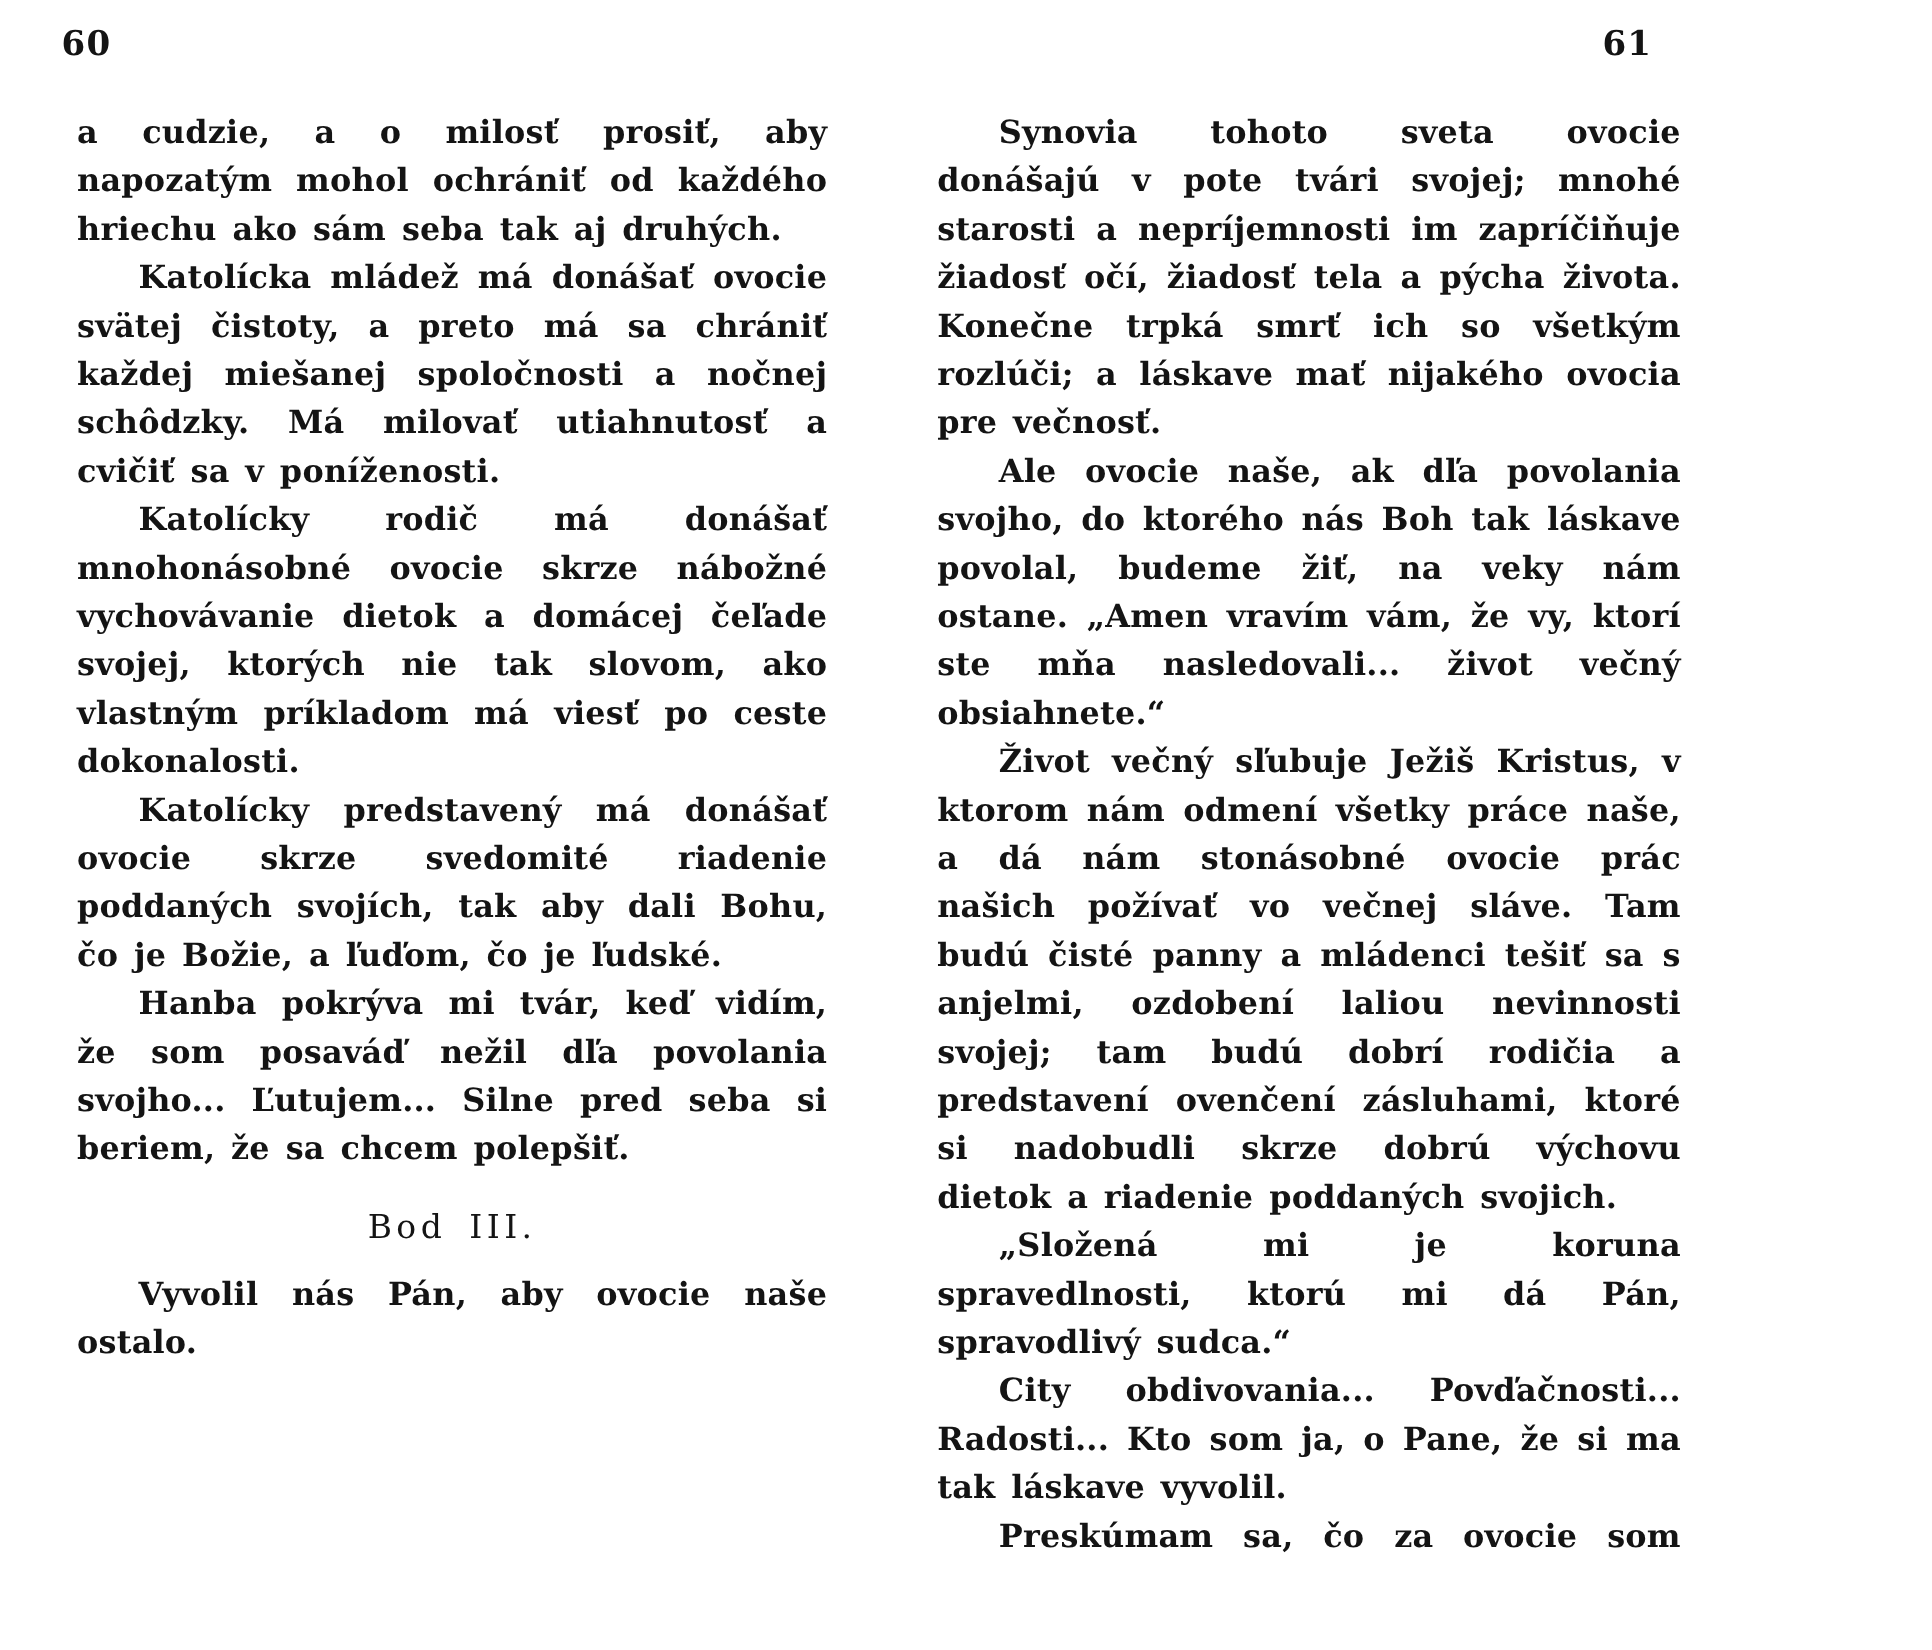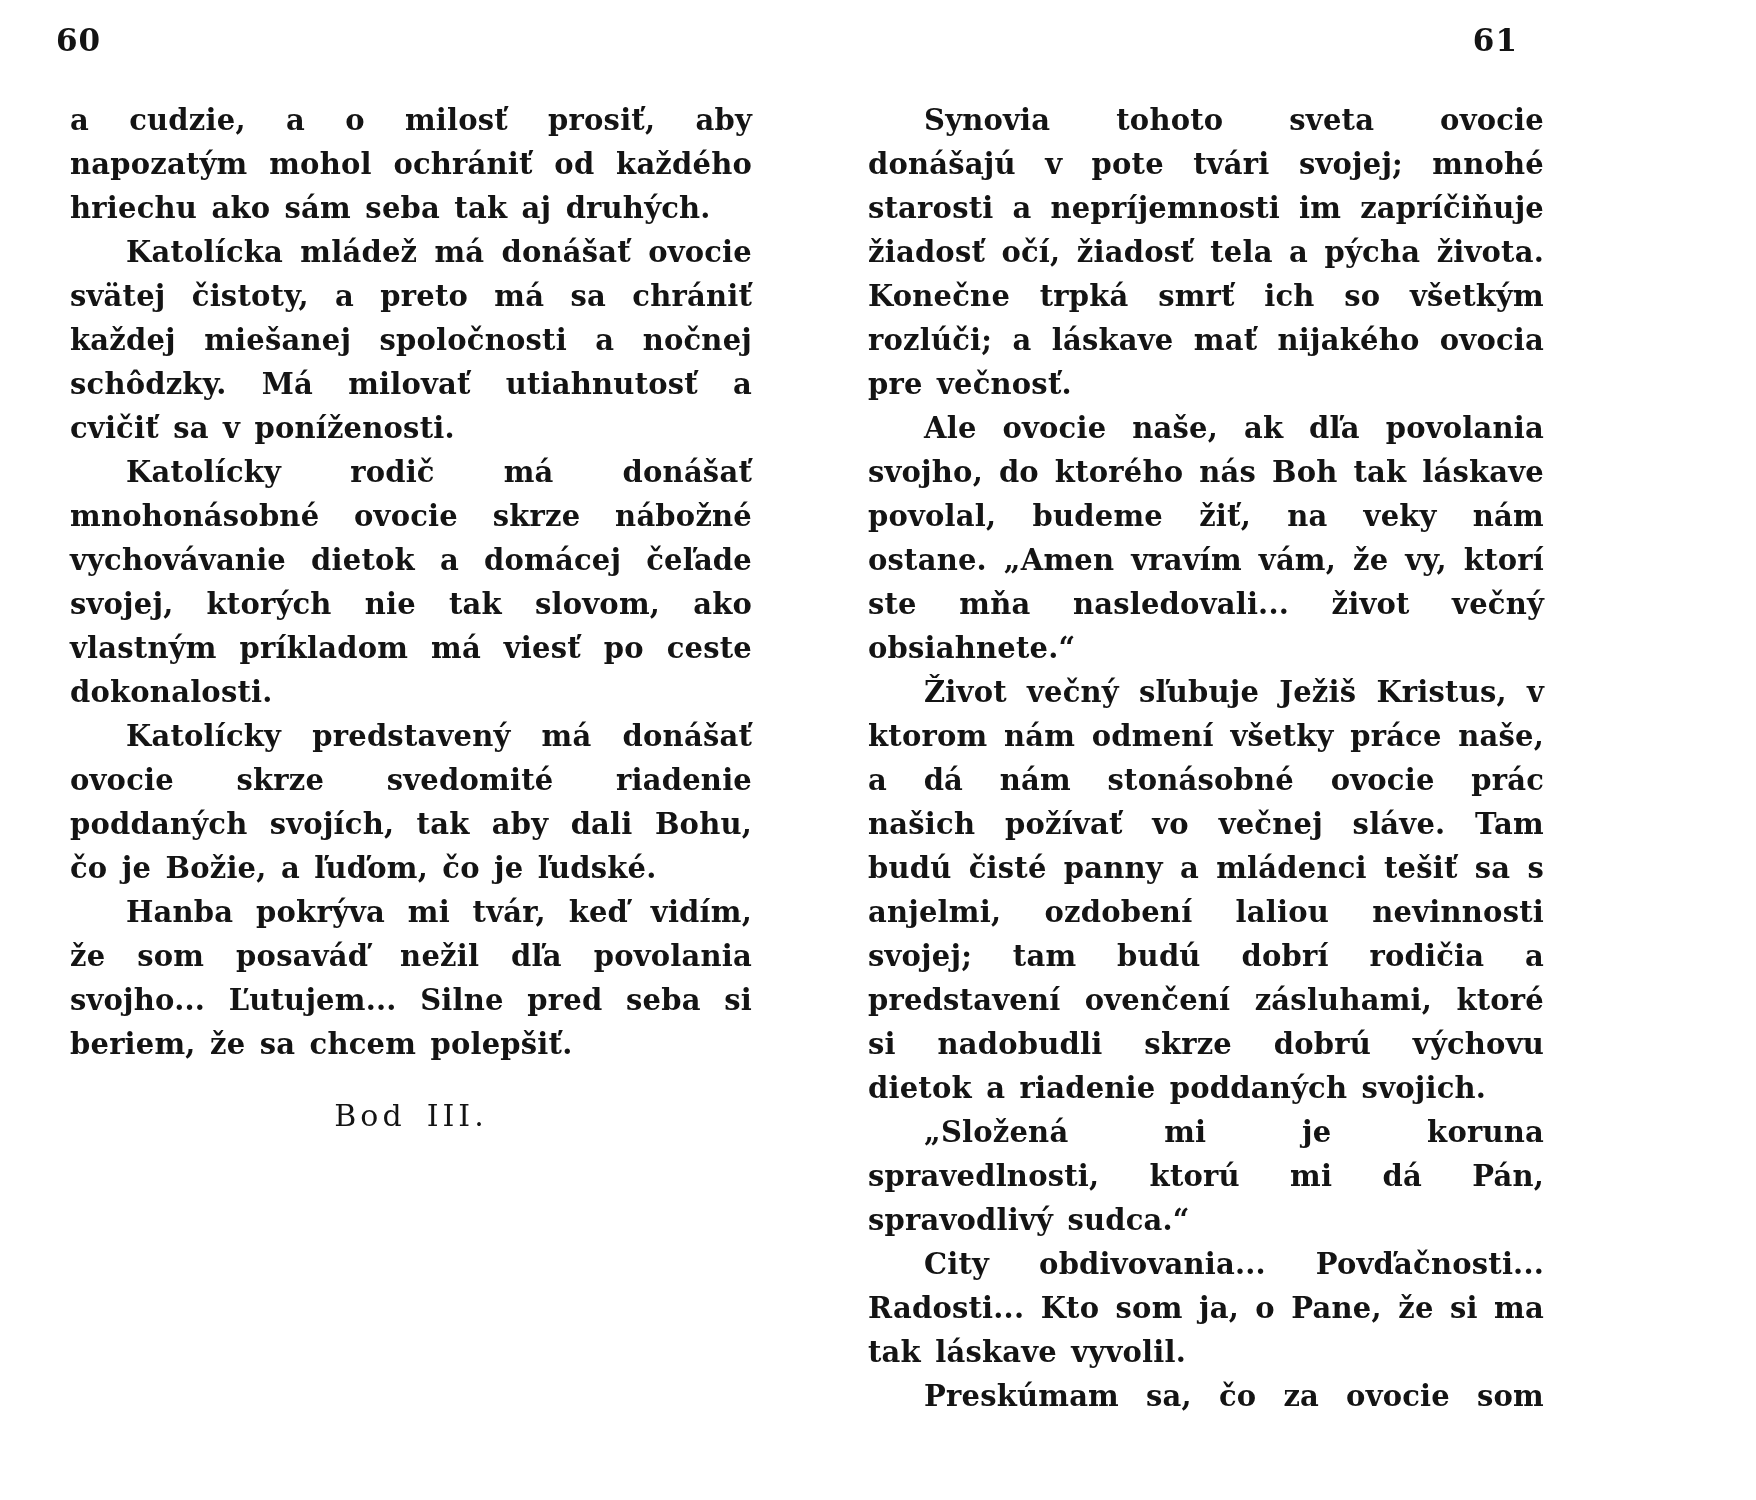--- a/index.html
+++ b/index.html
@@ -1,15 +1,15 @@
 <!DOCTYPE html>
 <html><head>
 <meta charset="utf-8">
 <style>
-  * { box-sizing: border-box; gap: 16px; }
+  * { box-sizing: border-box; }
   html, body {
     margin: 0;
     padding: 0;
     background: #ffffff;
   }
   body {
     width: 1756px;
     height: 1500px;
     font-family: "DejaVu Serif", "Liberation Serif", serif;
     color: #141414;
@@ -64,20 +64,21 @@
 <div class="spread">
   <div class="page page-left">
     <div class="page-number">60</div>
     <div class="page-body">
         <p class="para">a cudzie, a o milosť prosiť, aby napozatým mohol ochrániť od každého hriechu ako sám seba tak aj druhých.</p>
         <p class="para indent">Katolícka mládež má donášať ovocie svätej čistoty, a preto má sa chrániť každej miešanej spoločnosti a nočnej schôdzky. Má milovať utiahnutosť a cvičiť sa v poníženosti.</p>
         <p class="para indent">Katolícky rodič má donášať mnohonásobné ovocie skrze nábožné vychovávanie dietok a domácej čeľade svojej, ktorých nie tak slovom, ako vlastným príkladom má viesť po ceste dokonalosti.</p>
         <p class="para indent">Katolícky predstavený má donášať ovocie skrze svedomité riadenie poddaných svojích, tak aby dali Bohu, čo je Božie, a ľuďom, čo je ľudské.</p>
         <p class="para indent">Hanba pokrýva mi tvár, keď vidím, že som posaváď nežil dľa povolania svojho... Ľutujem... Silne pred seba si beriem, že sa chcem polepšiť.</p>
         <h2 class="heading">Bod III.</h2>
+        <p class="para indent">Vyvolil nás Pán, aby ovocie naše ostalo.</p>
       </div>
   </div>
   <div class="page page-right">
     <div class="page-number">61</div>
     <div class="page-body">
         <p class="para indent">Synovia tohoto sveta ovocie donášajú v pote tvári svojej; mnohé starosti a nepríjemnosti im zapríčiňuje žiadosť očí, žiadosť tela a pýcha života. Konečne trpká smrť ich so všetkým rozlúči; a láskave mať nijakého ovocia pre večnosť.</p>
         <p class="para indent">Ale ovocie naše, ak dľa povolania svojho, do ktorého nás Boh tak láskave povolal, budeme žiť, na veky nám ostane. „Amen vravím vám, že vy, ktorí ste mňa nasledovali... život večný obsiahnete.“</p>
         <p class="para indent">Život večný sľubuje Ježiš Kristus, v ktorom nám odmení všetky práce naše, a dá nám stonásobné ovocie prác našich požívať vo večnej sláve. Tam budú čisté panny a mládenci tešiť sa s anjelmi, ozdobení laliou nevinnosti svojej; tam budú dobrí rodičia a predstavení ovenčení zásluhami, ktoré si nadobudli skrze dobrú výchovu dietok a riadenie poddaných svojich.</p>
         <p class="para indent">„Složená mi je koruna spravedlnosti, ktorú mi dá Pán, spravodlivý sudca.“</p>
         <p class="para indent">City obdivovania... Povďačnosti... Radosti... Kto som ja, o Pane, že si ma tak láskave vyvolil.</p>

